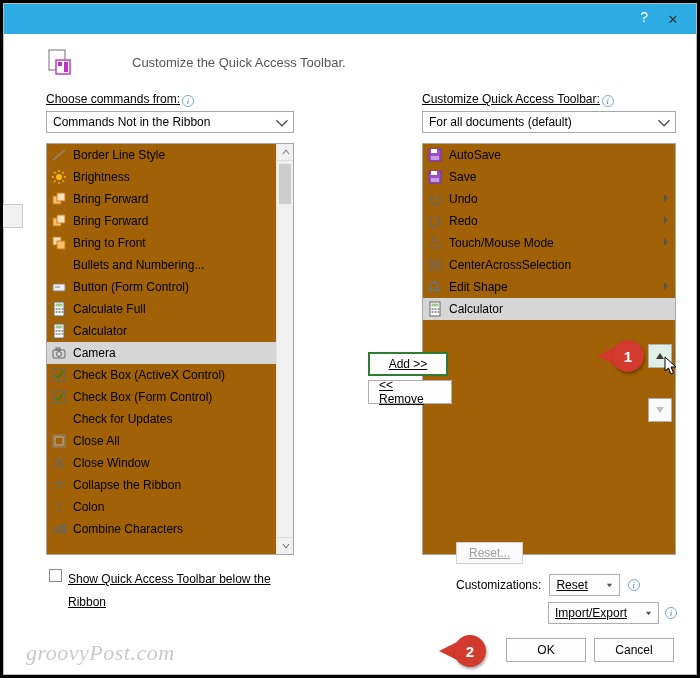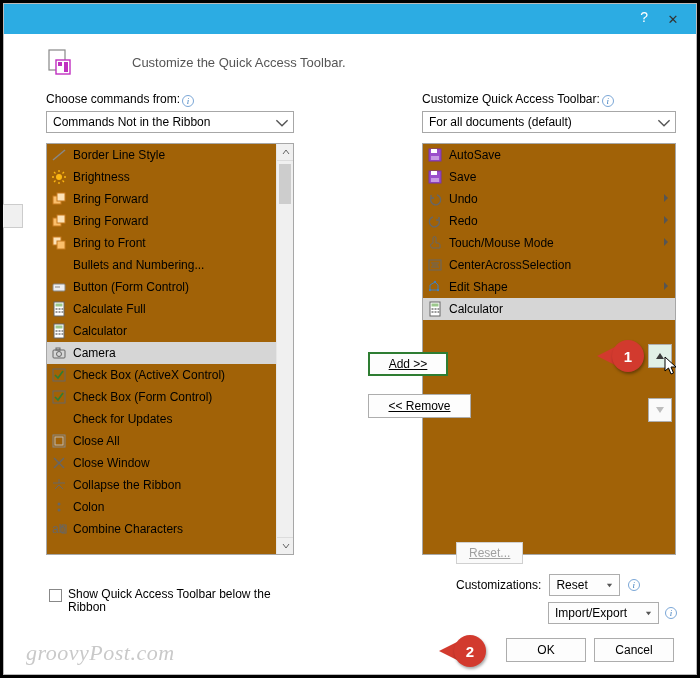--- a/index.html
+++ b/index.html
@@ -26,43 +26,43 @@
   .lb-track { position: absolute; right: 0; top: 0; bottom: 0; width: 17px; background: #f0f0f0; border-left: 1px solid #e6e6e6; }
   .lb-btn { position: absolute; left: 0; width: 17px; height: 17px; background: #f0f0f0; display: flex; align-items: center; justify-content: center; }
   .lb-btn.up { top: 0; border-bottom: 1px solid #dcdcdc; }
   .lb-btn.dn { bottom: 0; border-top: 1px solid #dcdcdc; }
   .lb-thumb { position: absolute; left: 2px; right: 2px; top: 20px; height: 40px; background: #cdcdcd; }
   .li { display: flex; align-items: center; height: 22px; padding: 0 4px; gap: 6px; white-space: nowrap; }
   .li .ic { flex: none; width: 16px; height: 16px; display: flex; align-items: center; justify-content: center; }
   .li .txt { flex: 1; overflow: hidden; text-overflow: ellipsis; }
   .li .sub { flex: none; width: 10px; text-align: center; color: #555; }
   .li.sel { background: #d6d6d6; }
-  .middle-btns { position: absolute; left: 364px; top: 348px; display: flex; flex-direction: column; gap: 18px; }
+  .middle-btns { position: absolute; left: 364px; top: 348px; display: flex; flex-direction: column; gap: 4px; }
   .btn { border: 1px solid #adadad; background: #fdfdfd; height: 24px; padding: 0 10px; display: inline-flex; align-items: center; justify-content: center; cursor: default; }
   .btn.add { border: 2px solid #2E7D32; width: 80px; text-decoration: underline; }
-  .btn.rem { width: 103px; text-decoration: underline; }
+  .btn.rem { width: 84px; text-decoration: underline; }
   .updown { position: absolute; right: 24px; top: 340px; display: flex; flex-direction: column; gap: 30px; align-items: center; }
   .sqbtn { width: 24px; height: 24px; border: 1px solid #aeaeae; background: #e1f0e6; display: flex; align-items: center; justify-content: center; }
   .sqbtn.dis { background: #fafafa; }
   .below { position: absolute; left: 45px; bottom: 60px; display: flex; align-items: flex-start; gap: 6px; width: 260px; }
   .chk { width: 13px; height: 13px; border: 1px solid #888; margin-top: 1px; flex: none; }
-  .below .txt { line-height: 13px; }
+  .below .txt { line-height: 23px; }
   .modify { color: #a0a0a0; text-decoration: underline; border: 1px solid #d0d0d0; background: #fafafa; height: 22px; padding: 0 12px; display: inline-flex; align-items: center; }
   .dd { border: 1px solid #adadad; background: #fdfdfd; height: 22px; padding: 0 6px; display: inline-flex; align-items: center; gap: 18px; }
   .dd .car { width: 7px; height: 7px; }
   .footer { position: absolute; right: 22px; bottom: 12px; display: flex; gap: 8px; }
   .footer .btn { width: 80px; }
   .callout { position: absolute; display: flex; align-items: center; }
   .callout .tail { width: 0; height: 0; border-top: 9px solid transparent; border-bottom: 9px solid transparent; border-right: 18px solid #D23A2E; }
   .callout .bub { width: 32px; height: 32px; background: #D23A2E; border-radius: 50%; color: #fff; display: flex; align-items: center; justify-content: center; font-size: 15px; font-weight: 600; margin-left: -3px; box-shadow: 1px 2px 3px rgba(0,0,0,.35); }
   .c1 { right: 52px; top: 336px; }
   .c2 { right: 210px; bottom: 7px; }
   .cursor { position: absolute; right: 16px; top: 352px; }
   .watermark { position: absolute; left: 22px; bottom: 8px; font-family: Georgia, serif; font-style: italic; font-size: 22px; color: #c9c9c9; letter-spacing: .5px; }
-  .underline { }
+  .underline { text-decoration: underline; }
 </style>
 </head>
 <body>
 
 <div class="frame">
   <div class="inner">
     <div class="titlebar">
       <span class="help">?</span>
       <span class="close">✕</span>
     </div>

